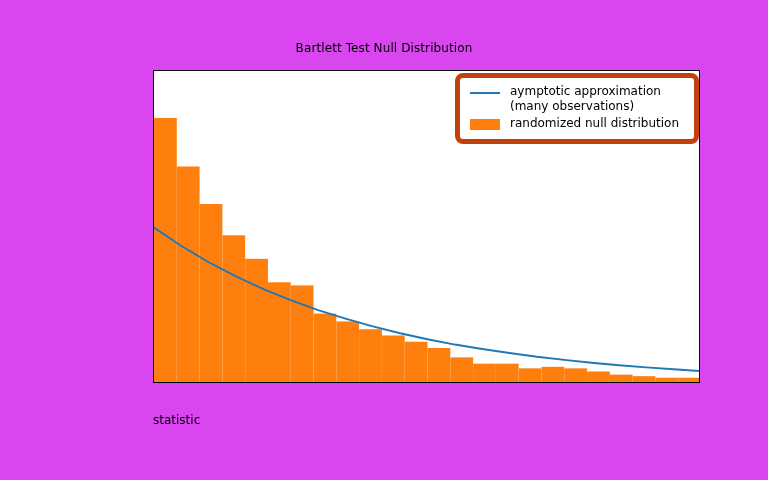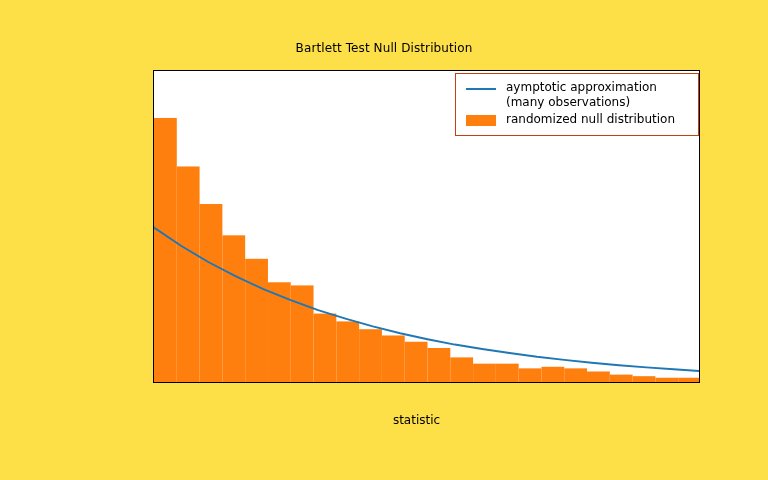--- a/index.html
+++ b/index.html
@@ -11,21 +11,21 @@
     width: 768px;
     height: 480px;
     font-family: "DejaVu Sans", sans-serif;
     color: #000000;
     overflow: hidden;
   }
   #figure {
     position: relative;
     width: 768px;
     height: 480px;
-    background: #fde047;
+    background: #d946ef;
   }
   #chart-title {
     position: absolute;
     left: 0;
     top: 41px;
     width: 768px;
     text-align: center;
     font-size: 12px;
     color: #000000;
     line-height: 14px;
@@ -55,44 +55,43 @@
     position: absolute;
     right: 100%;
     width: 3.5px;
     height: 1.1px;
     background: #000000;
     transform: translateY(-0.5px);
   }
   
   #x-axis-label {
     position: absolute;
-    left: 143px;
+    left: 153px;
     top: 413px;
     width: 547px;
-    text-align: center;
     font-size: 12px;
     line-height: 14px;
   }
   .xtick-mark {
     position: absolute;
     top: 100%;
     height: 3.5px;
     width: 1.1px;
     background: #000000;
     transform: translateX(-0.5px);
   }
   
   #legend {
     position: absolute;
     left: 455px;
     top: 73px;
     width: 244px;
     box-sizing: border-box;
-    border: 1px solid #c2410c;
-    border-radius: 0;
+    border: 5px solid #c2410c;
+    border-radius: 8px;
     background: rgba(255,255,255,0.92);
     padding: 6px 8px 6px 8px;
   }
   .legend-row {
     display: flex;
     align-items: flex-start;
     margin-bottom: 2px;
   }
   .legend-row:last-child { margin-bottom: 0; text-align: center; }
   .legend-key {

